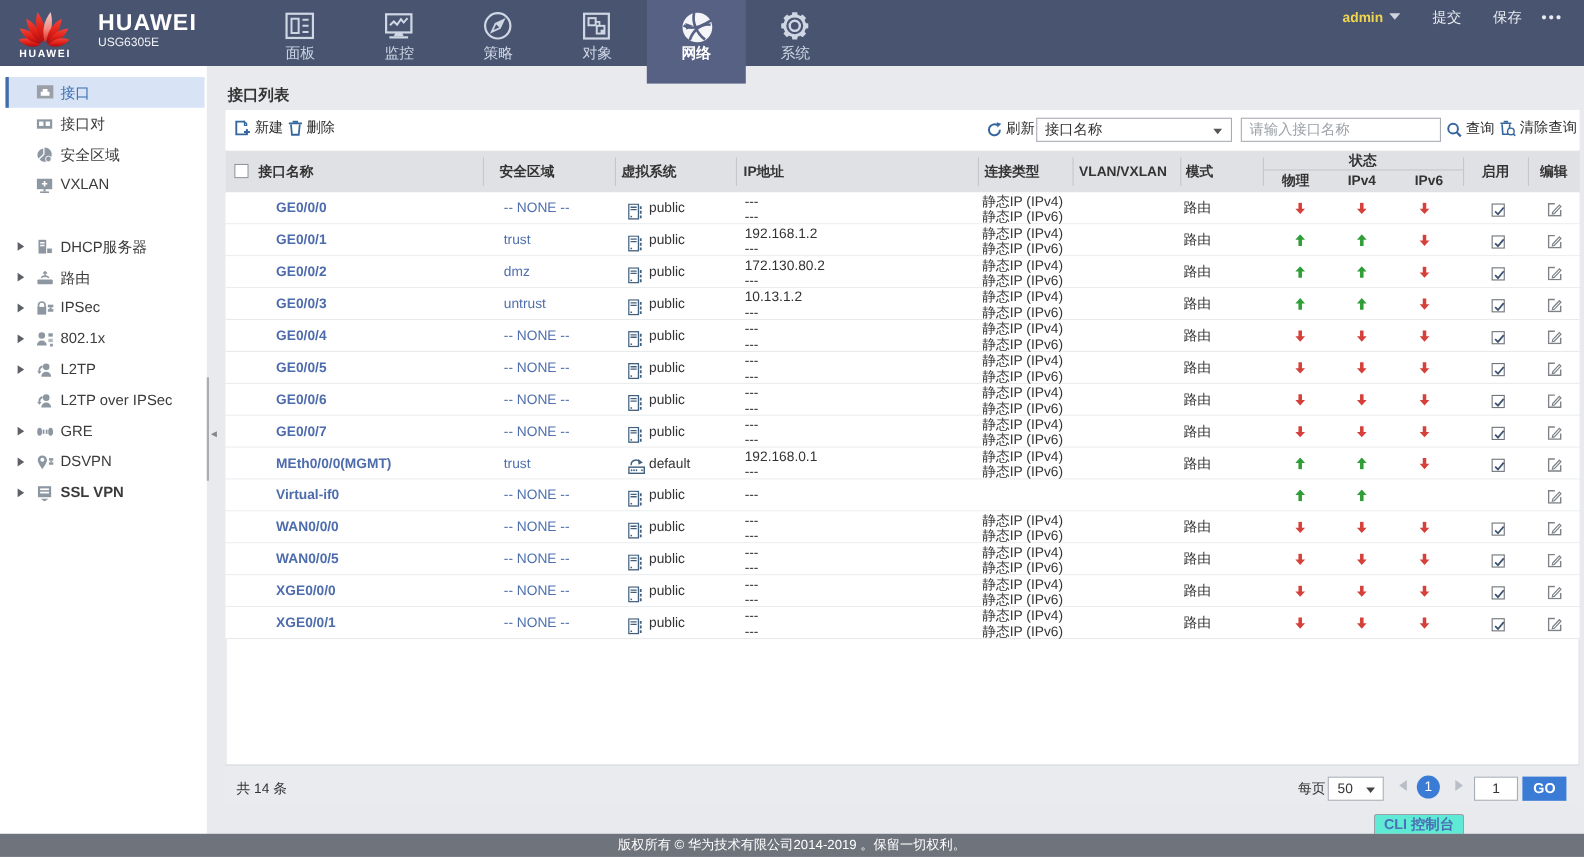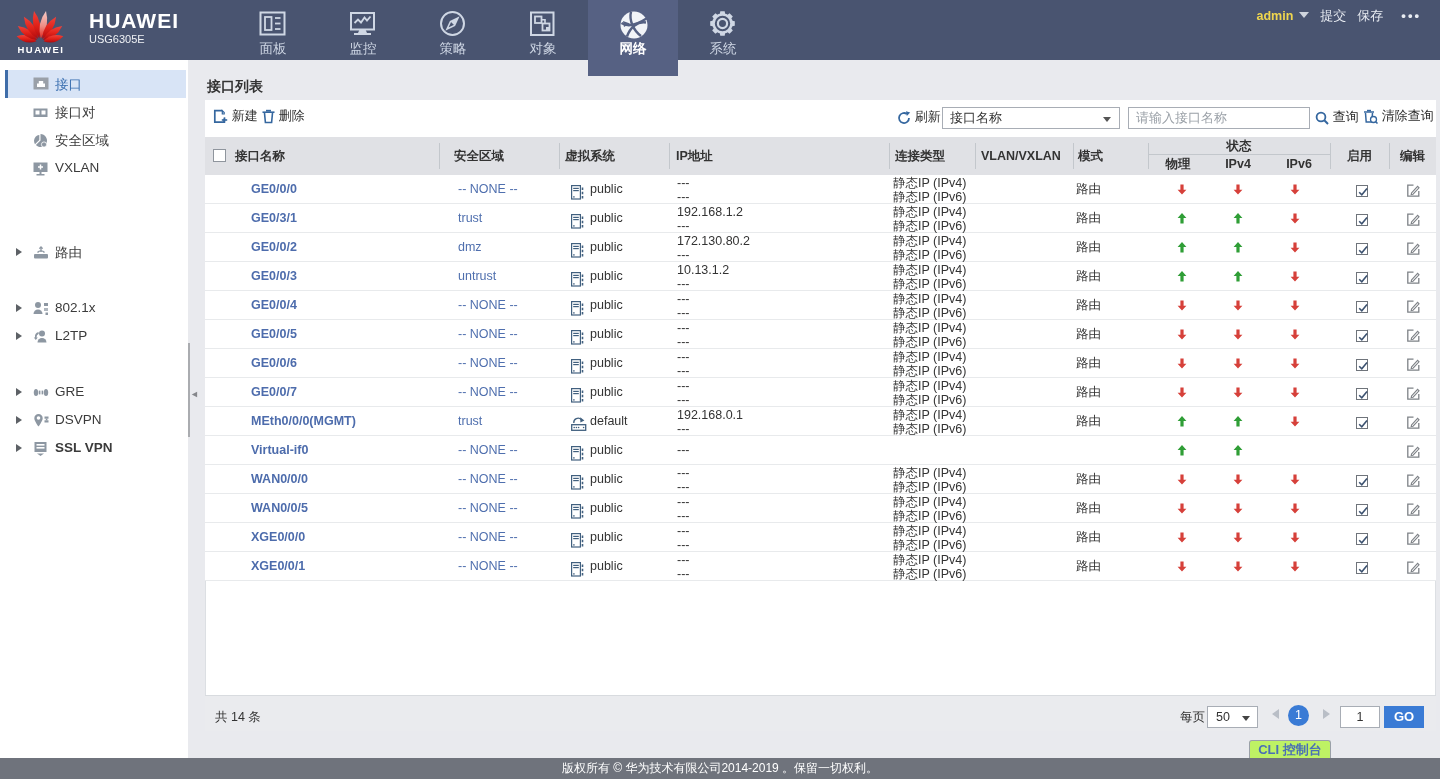--- a/index.html
+++ b/index.html
@@ -9,21 +9,21 @@
 #logo-flower { position:absolute; left:16px; top:6px; }
 #logo-word { position:absolute; left:15px; top:44px; width:52px; text-align:center; color:#fff; font-size:9.5px; font-weight:bold; letter-spacing:1.5px; }
 #brand { position:absolute; left:89px; top:9px; color:#fff; font-size:21px; font-weight:bold; letter-spacing:1px; }
 #model { position:absolute; left:89px; top:33px; color:#f0f2f5; font-size:11px; }
 .tab { position:absolute; top:0; width:90px; height:76px; text-align:center; }
 .tab.sel { background:#566183; }
 .tab svg { position:absolute; left:31px; top:10px; }
 .tab .lbl { position:absolute; top:40px; width:90px; text-align:center; color:#ced6e4; font-size:13.5px; }
 .tab.sel .lbl { color:#fff; font-weight:bold; }
 #hdr-right { position:absolute; right:19px; top:7px; color:#e8ecf2; font-size:13px; }
-#hdr-right span { margin-left:11px; }
+#hdr-right span { margin-left:29px; }
 .adm { color:#f0d64e; font-weight:bold; font-size:12.5px; }
 
 #sidebar { position:absolute; left:0; top:60px; width:188px; height:698px; background:#ffffff; }
 .mi { position:absolute; left:0; width:188px; height:28px; font-size:13.5px; color:#3b3b3b; }
 .mi .tri { position:absolute; left:16px; top:9.5px; width:0; height:0; border-left:6.5px solid #5d6166; border-top:4.5px solid transparent; border-bottom:4.5px solid transparent; }
 .mi .ic { position:absolute; left:33px; top:7px; width:15px; height:15px; }
 .mi .tx { position:absolute; left:55px; top:6px; }
 .mi.sel { background:#d8e4f6; border-left:3px solid #3f6da9; margin-left:5px; width:181px; }
 .mi.sel .tx { left:47px; }
 .mi.sel .tx { color:#3a6fb0; }
@@ -59,21 +59,21 @@
 
 #pagebar { position:absolute; left:205px; top:695px; width:1231px; height:36px; background:#eaebee; border-top:1px solid #d8dbdf; font-size:12.5px; color:#333; }
 #pagebar .cnt { position:absolute; left:10px; top:13px; }
 #pg-select { position:absolute; left:1002px; top:10px; width:51px; height:22px; border:1px solid #a8adb5; background:#fff; line-height:20px; padding-left:8px; }
 #pg-select .arr { position:absolute; right:7px; top:9px; width:0; height:0; border-top:5px solid #444; border-left:4.5px solid transparent; border-right:4.5px solid transparent; }
 .pgarr { position:absolute; top:13px; width:0; height:0; }
 #pg-circle { position:absolute; left:1083px; top:9px; width:21px; height:21px; border-radius:50%; background:#3a7bd5; color:#fff; text-align:center; line-height:21px; font-size:12.5px; }
 #pg-input { position:absolute; left:1135px; top:10px; width:40px; height:22px; border:1px solid #a8adb5; background:#fff; line-height:20px; text-align:center; }
 #pg-go { position:absolute; left:1179px; top:10px; width:40px; height:22px; background:#3a7bd5; color:#fff; text-align:center; line-height:22px; font-size:13px; font-weight:bold; }
 
-#cli { position:absolute; left:1249px; top:740px; width:82px; height:18px; background:#bef264; border:1px solid #9aa0a8; border-bottom:none; border-radius:3px 3px 0 0; text-align:center; line-height:17px; font-size:13px; font-weight:bold; color:#4a6fb5; }
+#cli { position:absolute; left:1249px; top:740px; width:82px; height:18px; background:#5eead4; border:1px solid #9aa0a8; border-bottom:none; border-radius:3px 3px 0 0; text-align:center; line-height:17px; font-size:13px; font-weight:bold; color:#4a6fb5; }
 #footer { position:absolute; left:0; top:758px; width:1440px; height:21px; background:#6f737c; color:#fff; font-size:12px; text-align:center; line-height:20px; }
 </style>
 </head>
 <body>
 <div id="header">
   <svg id="logo-flower" width="48" height="40" viewBox="0 0 48 40">
       <defs>
         <linearGradient id="rg" x1="0" y1="0" x2="0" y2="1">
           <stop offset="0" stop-color="#f0433b"></stop>
           <stop offset="0.5" stop-color="#e2231a"></stop>
@@ -192,48 +192,77 @@
     </div>
     <div class="mi" style="top:94px;">
       <span class="ic"><svg width="15" height="15" viewBox="0 0 15 15">
           <rect x="0.5" y="1.5" width="14" height="9.5" fill="#8d97a2"></rect>
           <path d="M7.5 3.5 v5 M5 6 h5" stroke="#fff" stroke-width="1.5"></path>
           <rect x="6.5" y="11" width="2" height="2" fill="#8d97a2"></rect>
           <rect x="3.5" y="13" width="8" height="1.5" fill="#8d97a2"></rect>
         </svg></span>
       <span class="tx">VXLAN</span>
     </div>
+    <div class="mi" style="top:150px;">
+      <span class="tri"></span>
+      <span class="ic"><svg width="15" height="15" viewBox="0 0 15 15">
+          <rect x="2" y="1" width="7" height="12.5" fill="#8d97a2"></rect>
+          <rect x="3.5" y="3" width="4" height="1.4" fill="#fff"></rect>
+          <rect x="3.5" y="5.5" width="4" height="1.4" fill="#fff"></rect>
+          <rect x="9.5" y="8.5" width="5" height="5" fill="#8d97a2" stroke="#fff" stroke-width="0.8"></rect>
+        </svg></span>
+      <span class="tx">DHCP服务器</span>
+    </div>
     <div class="mi" style="top:178px;">
       <span class="tri"></span>
       <span class="ic"><svg width="16" height="15" viewBox="0 0 16 15">
           <rect x="1" y="9" width="14" height="4.5" rx="1" fill="#8d97a2"></rect>
           <path d="M4.5 7.5 A4.5 4.5 0 0 1 11.5 7.5" fill="none" stroke="#8d97a2" stroke-width="1.4"></path>
           <path d="M8 2 v5 M6.3 3.6 L8 2 L9.7 3.6" stroke="#8d97a2" stroke-width="1.3" fill="none"></path>
         </svg></span>
       <span class="tx">路由</span>
+    </div>
+    <div class="mi" style="top:206px;">
+      <span class="tri"></span>
+      <span class="ic"><svg width="16" height="15" viewBox="0 0 16 15">
+          <path d="M2 6 V4.5 A3 3 0 0 1 8 4.5 V6" fill="none" stroke="#8d97a2" stroke-width="1.5"></path>
+          <rect x="1" y="6" width="8" height="7" fill="#8d97a2"></rect>
+          <rect x="10.5" y="4" width="5" height="2.4" fill="#8d97a2"></rect>
+          <rect x="10.5" y="8" width="5" height="2.4" fill="#8d97a2"></rect>
+          <rect x="12" y="6.5" width="2" height="1.4" fill="#8d97a2"></rect>
+        </svg></span>
+      <span class="tx">IPSec</span>
     </div>
     <div class="mi" style="top:234px;">
       <span class="tri"></span>
       <span class="ic"><svg width="16" height="15" viewBox="0 0 16 15">
           <circle cx="5" cy="4" r="3" fill="#8d97a2"></circle>
           <path d="M0.5 13 a4.5 4.5 0 0 1 9 0 Z" fill="#8d97a2"></path>
           <rect x="11" y="2" width="4" height="3" fill="#8d97a2"></rect>
           <rect x="11" y="7" width="4" height="3" fill="#8d97a2" opacity="0.7"></rect>
           <rect x="12.5" y="11.5" width="2.5" height="2.5" fill="#8d97a2"></rect>
         </svg></span>
       <span class="tx">802.1x</span>
     </div>
     <div class="mi" style="top:262px;">
       <span class="tri"></span>
       <span class="ic"><svg width="16" height="15" viewBox="0 0 16 15">
           <circle cx="9" cy="4.5" r="3" fill="#8d97a2"></circle>
           <path d="M4.5 13.5 a4.5 4.5 0 0 1 9 0 Z" fill="#8d97a2"></path>
           <path d="M5.5 3 A5 5 0 0 0 2 8.5 L0.8 8.5 L2.8 11 L4.8 8.5 L3.5 8.5 A3.8 3.8 0 0 1 5.8 4.8 Z" fill="#8d97a2"></path>
         </svg></span>
       <span class="tx">L2TP</span>
+    </div>
+    <div class="mi" style="top:290px;">
+      <span class="ic"><svg width="16" height="15" viewBox="0 0 16 15">
+          <circle cx="9" cy="4.5" r="3" fill="#8d97a2"></circle>
+          <path d="M4.5 13.5 a4.5 4.5 0 0 1 9 0 Z" fill="#8d97a2"></path>
+          <path d="M5.5 3 A5 5 0 0 0 2 8.5 L0.8 8.5 L2.8 11 L4.8 8.5 L3.5 8.5 A3.8 3.8 0 0 1 5.8 4.8 Z" fill="#8d97a2"></path>
+        </svg></span>
+      <span class="tx">L2TP over IPSec</span>
     </div>
     <div class="mi" style="top:318px;">
       <span class="tri"></span>
       <span class="ic"><svg width="16" height="15" viewBox="0 0 16 15">
           <ellipse cx="3" cy="7.5" rx="2.2" ry="3.6" fill="#8d97a2"></ellipse>
           <ellipse cx="13" cy="7.5" rx="2.2" ry="3.6" fill="#8d97a2"></ellipse>
           <rect x="5.8" y="5.6" width="1.6" height="3.8" fill="#8d97a2"></rect>
           <rect x="8.6" y="5.6" width="1.6" height="3.8" fill="#8d97a2"></rect>
         </svg></span>
       <span class="tx">GRE</span>
@@ -348,21 +377,21 @@
         <svg width="12" height="12" viewBox="0 0 12 12">
           <path d="M2.2 6.2 L4.8 8.8 L10 2.6" fill="none" stroke="#3c5270" stroke-width="1.6"></path>
         </svg>
       </div>
       <div class="edit" style="left:1202px;"><svg width="13" height="13" viewBox="0 0 13 13">
           <path d="M11.8 7 V12.2 H0.8 V1.2 H6.5" fill="none" stroke="#7e8287" stroke-width="1.3"></path>
           <path d="M4.6 8.8 L10.6 2.4 L12 3.8 L6 10.2 L4.2 10.6 Z" fill="#fff" stroke="#7e8287" stroke-width="1.1"></path>
         </svg></div>
     </div>
     <div class="row" style="top:204px;">
-      <div class="c link" style="left:46px;">GE0/3/1</div>
+      <div class="c link" style="left:46px;">GE0/0/1</div>
       <div class="c zone" style="left:253px;">trust</div>
       <div class="c" style="left:366px;top:7px;height:15px;"><svg width="15" height="15" viewBox="0 0 15 15">
           <rect x="0.6" y="0.6" width="8.8" height="13.4" fill="none" stroke="#41607f" stroke-width="1.2"></rect>
           <line x1="2.2" y1="3.4" x2="7.8" y2="3.4" stroke="#41607f" stroke-width="1.2"></line>
           <line x1="2.2" y1="5.6" x2="7.8" y2="5.6" stroke="#41607f" stroke-width="1.2"></line>
           <rect x="2.2" y="11.2" width="1.4" height="1.4" fill="#41607f"></rect>
           <line x1="11.5" y1="2.5" x2="11.5" y2="14" stroke="#41607f" stroke-width="1.6" stroke-dasharray="2.6,1.6"></line>
         </svg></div>
       <div class="c" style="left:385px;">public</div>
       <div class="c two" style="left:472px;">192.168.1.2<br>---</div>

